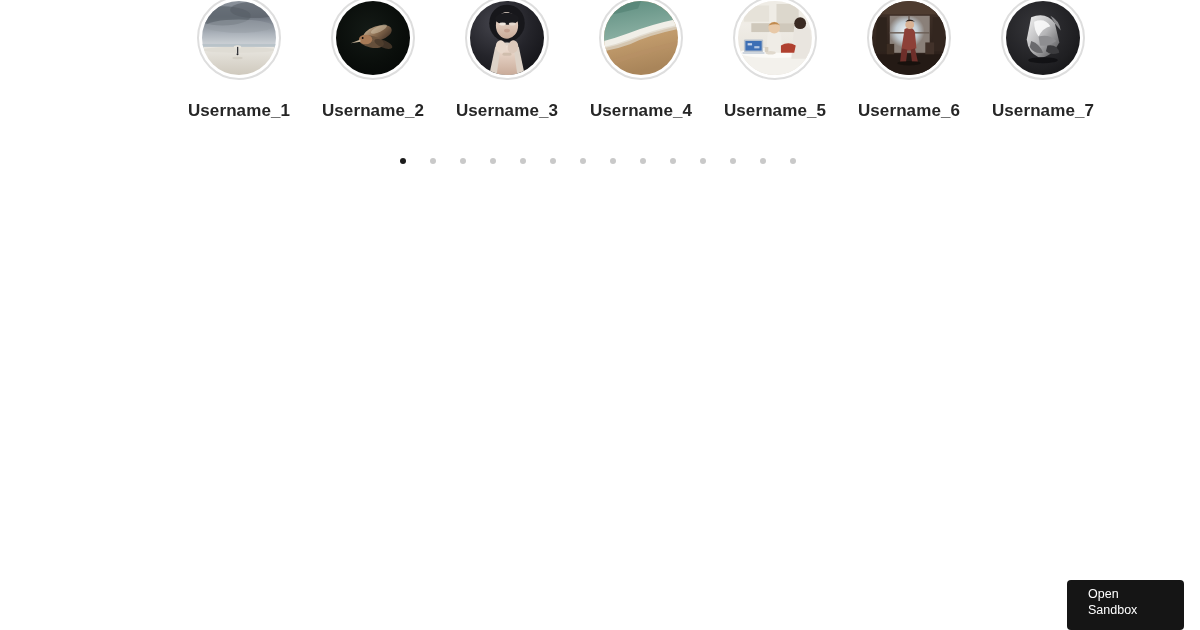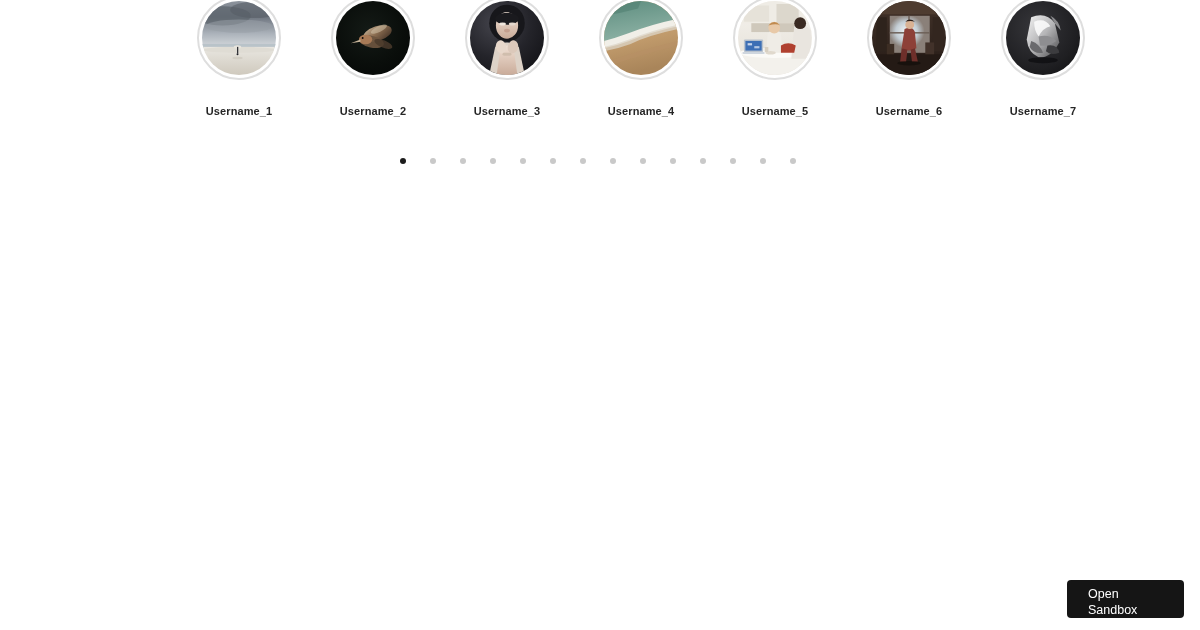--- a/index.html
+++ b/index.html
@@ -62,21 +62,21 @@
   }
 
   .avatar-img svg {
     display: block;
     width: 100%;
     height: 100%;
   }
 
   .username {
     margin-top: 23px;
-    font-size: 11px;
+    font-size: 17px;
     font-weight: bold;
     color: #262626;
     letter-spacing: 0.1px;
     line-height: 16px;
     white-space: nowrap;
   }
 
   
   .dots {
     position: absolute;
@@ -106,21 +106,21 @@
   .dot:last-child {
     margin-right: 0;
   }
 
   
   .sandbox-badge {
     position: absolute;
     left: 1067px;
     top: 580px;
     width: 117px;
-    padding: 6px 10px 0 21px;
+    padding: 6px 10px 12px 21px;
     box-sizing: border-box;
     background: #151515;
     border-radius: 4px;
     color: #ffffff;
     font-size: 12.5px;
     line-height: 16px;
     font-family: "Liberation Sans", sans-serif;
   }
   .sandbox-badge span {
     display: block;

